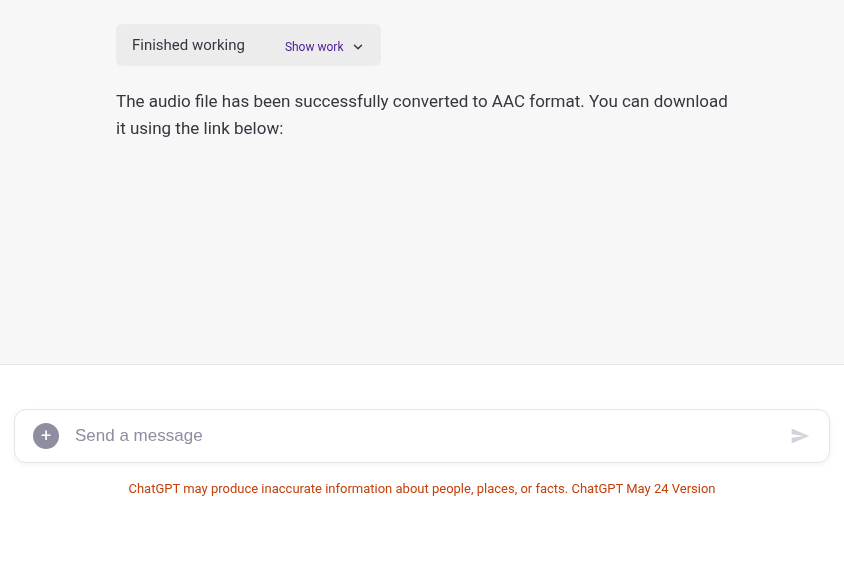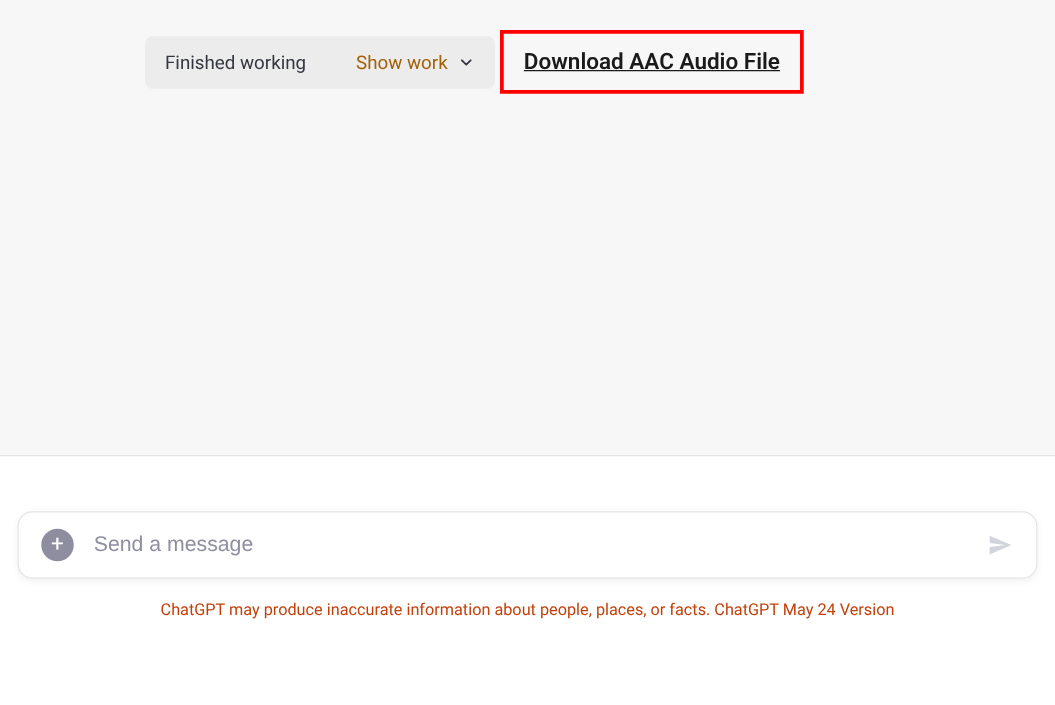--- a/index.html
+++ b/index.html
@@ -35,22 +35,22 @@
       font-size: 15px;
       color: #353740;
     }
     .show-work-wrap {
       display: flex;
       align-items: center;
       gap: 8px;
       cursor: pointer;
     }
     .show-work-text {
-      font-size: 15px;
-      color: #a16207;
+      font-size: 12px;
+      color: #4c1d95;
     }
     .chevron-svg {
       width: 14px;
       height: 14px;
     }
     .highlighted-link-box {
       display: inline-block;
       border: 3px solid #ff0000;
       padding: 12px 16px;
       margin-bottom: 22px;
@@ -168,24 +168,22 @@
   <div class="code-status-box">
     <span class="finished-text">Finished working</span>
     <div class="show-work-wrap">
       <span class="show-work-text">Show work</span>
       <svg class="chevron-svg" viewBox="0 0 24 24" fill="none" stroke="#353740" stroke-width="2.5" stroke-linecap="round" stroke-linejoin="round">
         <polyline points="6 9 12 15 18 9"></polyline>
       </svg>
     </div>
   </div>
 
-
-  <div class="highlighted-link-box">
-    <a class="download-link">Download AAC Audio File</a>
-  </div>
+  <p class="message-text">The audio file has been successfully converted to AAC format. You can download it using the link below:</p>
+
 
 </div>
 
 <div class="bottom-section">
 
   <div class="input-row">
     <div class="plus-icon-wrap">
       <div class="plus-circle">+</div>
     </div>
     <input class="input-box" type="text" placeholder="Send a message" style="">

